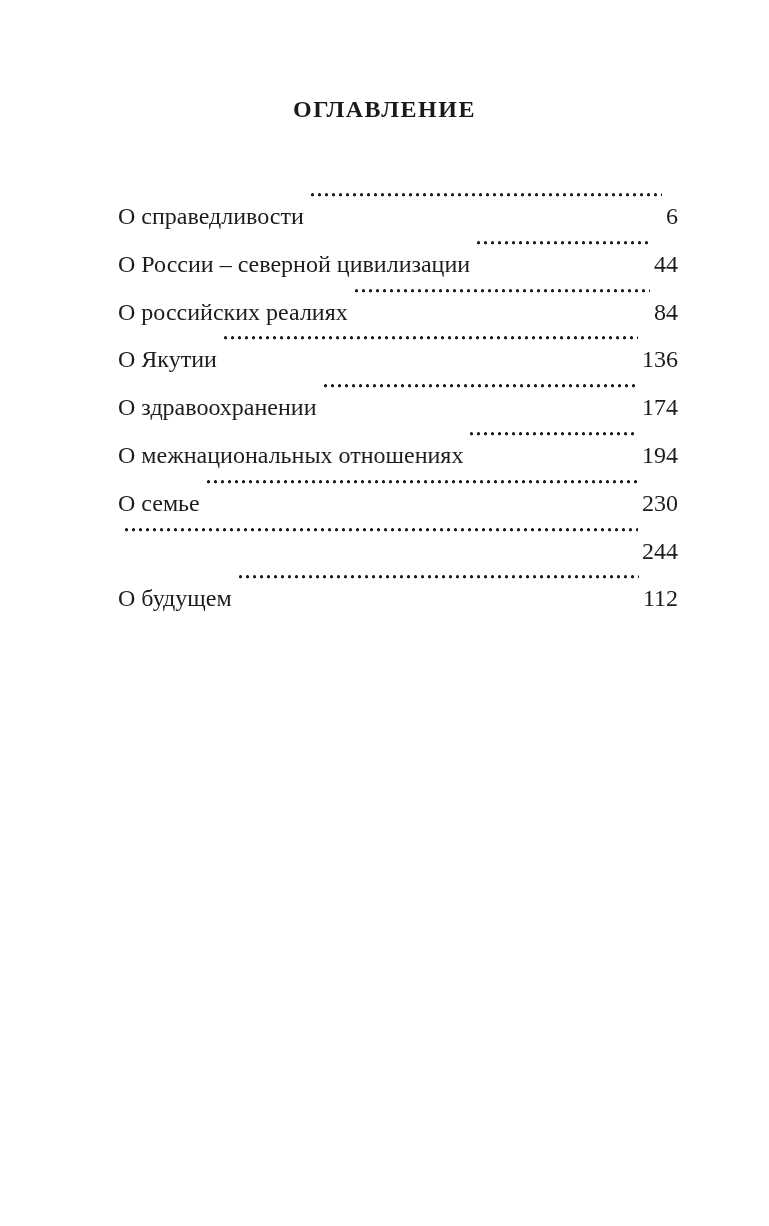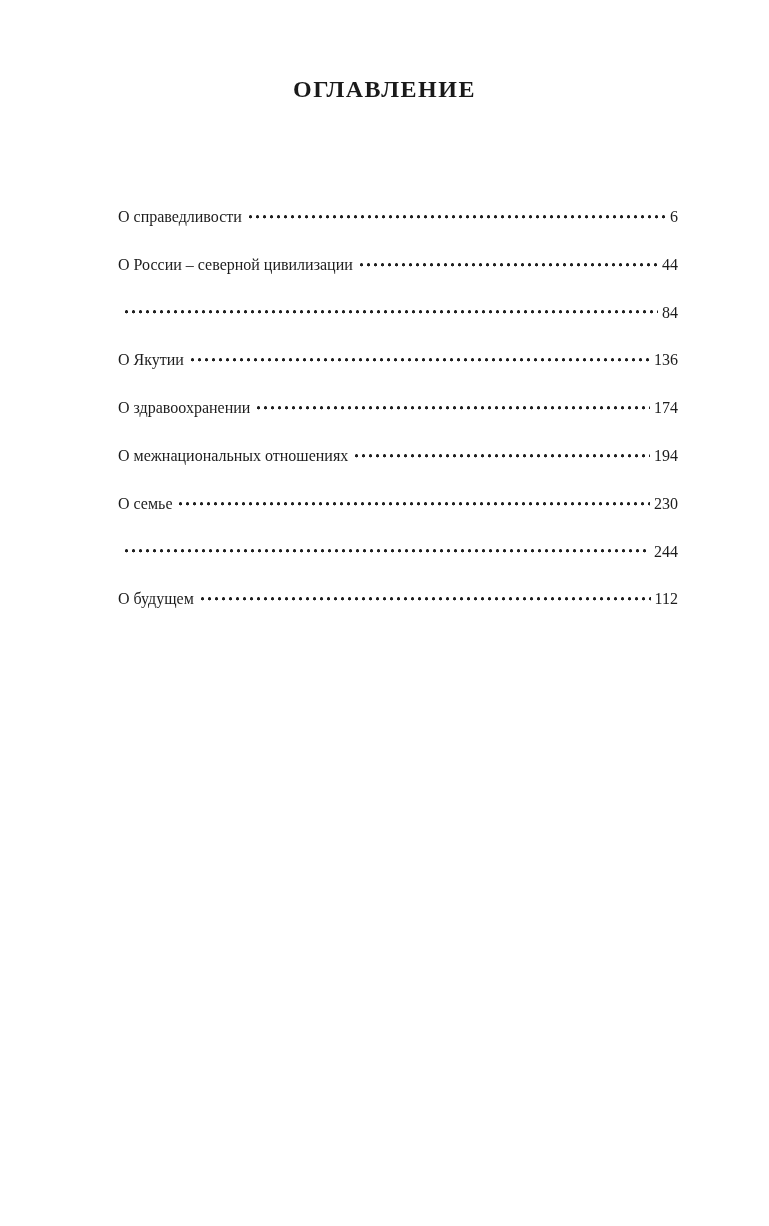--- a/index.html
+++ b/index.html
@@ -15,38 +15,38 @@
     overflow: hidden;
   }
   .page {
     position: relative;
     width: 769px;
     height: 1226px;
     background: #ffffff;
   }
   .title {
     margin: 0;
-    padding-top: 76px;
+    padding-top: 96px;
     text-align: center;
     font-size: 24px;
     font-weight: 700;
     letter-spacing: 1.5px;
     color: #1a1a1a;
   }
   .toc {
     position: absolute;
     left: 118px;
     right: 91px;
     top: 193px;
   }
   .toc-row {
     display: flex;
-    align-items: center;
+    align-items: flex-start;
     height: 47.8px;
-    font-size: 16px;
+    font-size: 24px;
     line-height: 47.8px;
     white-space: nowrap;
   }
   .toc-title {
     flex: 0 0 auto;
   }
   .leader {
     flex: 1 1 auto;
     height: 4px;
     margin: 0 4px 0 7px;
@@ -76,20 +76,21 @@
     </div>
 
 
     <div class="toc-row">
       <span class="toc-title">О России – северной цивилизации</span>
       <span class="leader"></span>
       <span class="toc-page">44</span>
     </div>
 
     <div class="toc-row">
+      <span class="toc-title">О российских реалиях</span>
       <span class="leader"></span>
       <span class="toc-page">84</span>
     </div>
 
 
     <div class="toc-row">
       <span class="toc-title">О Якутии</span>
       <span class="leader"></span>
       <span class="toc-page">136</span>
     </div>

